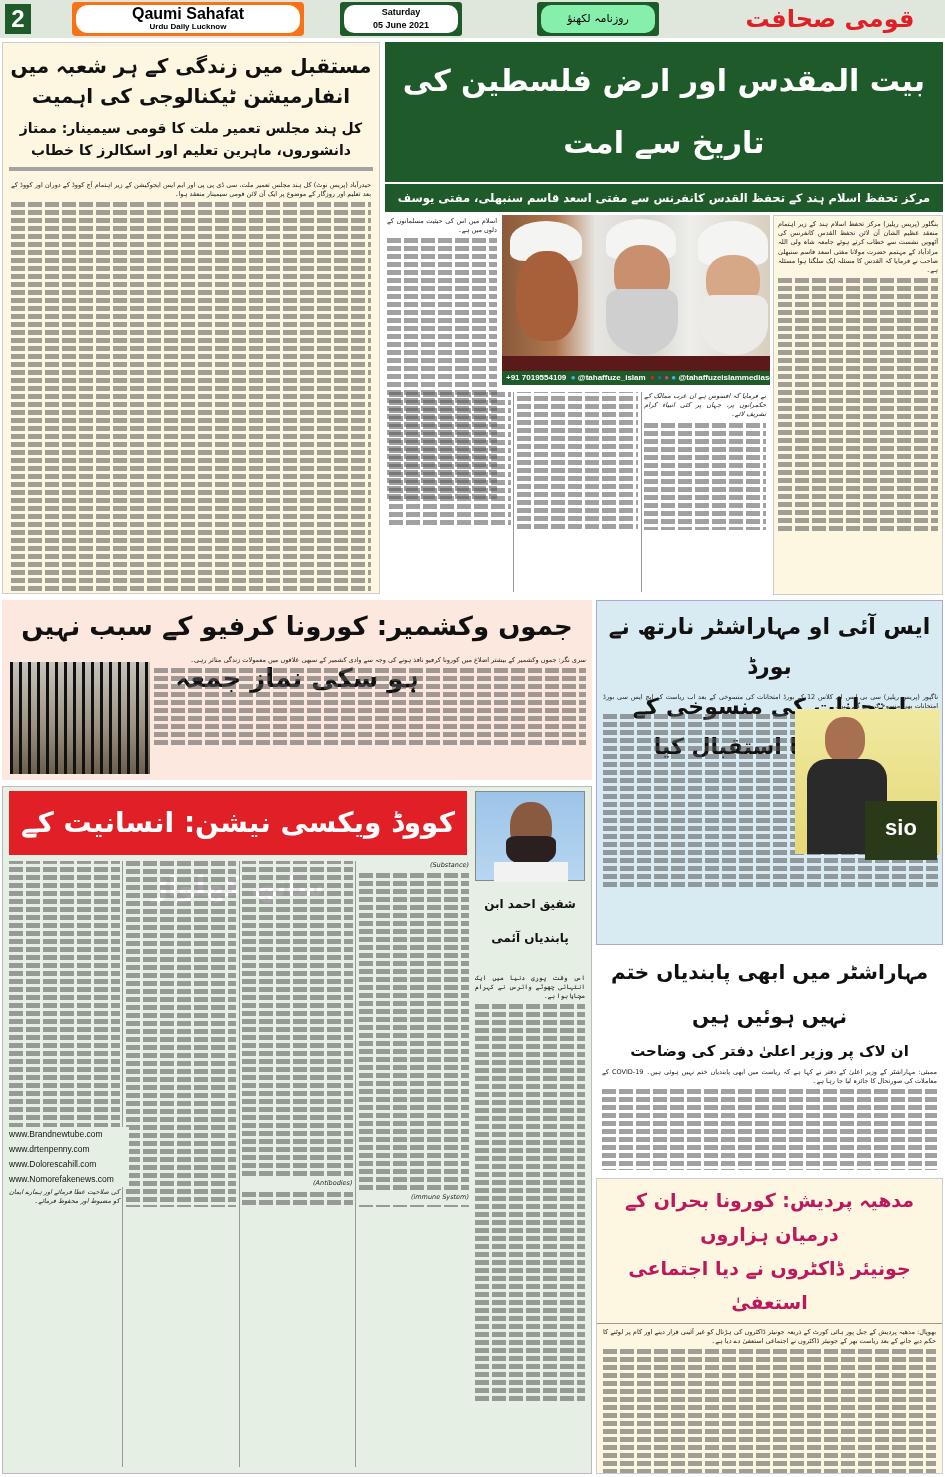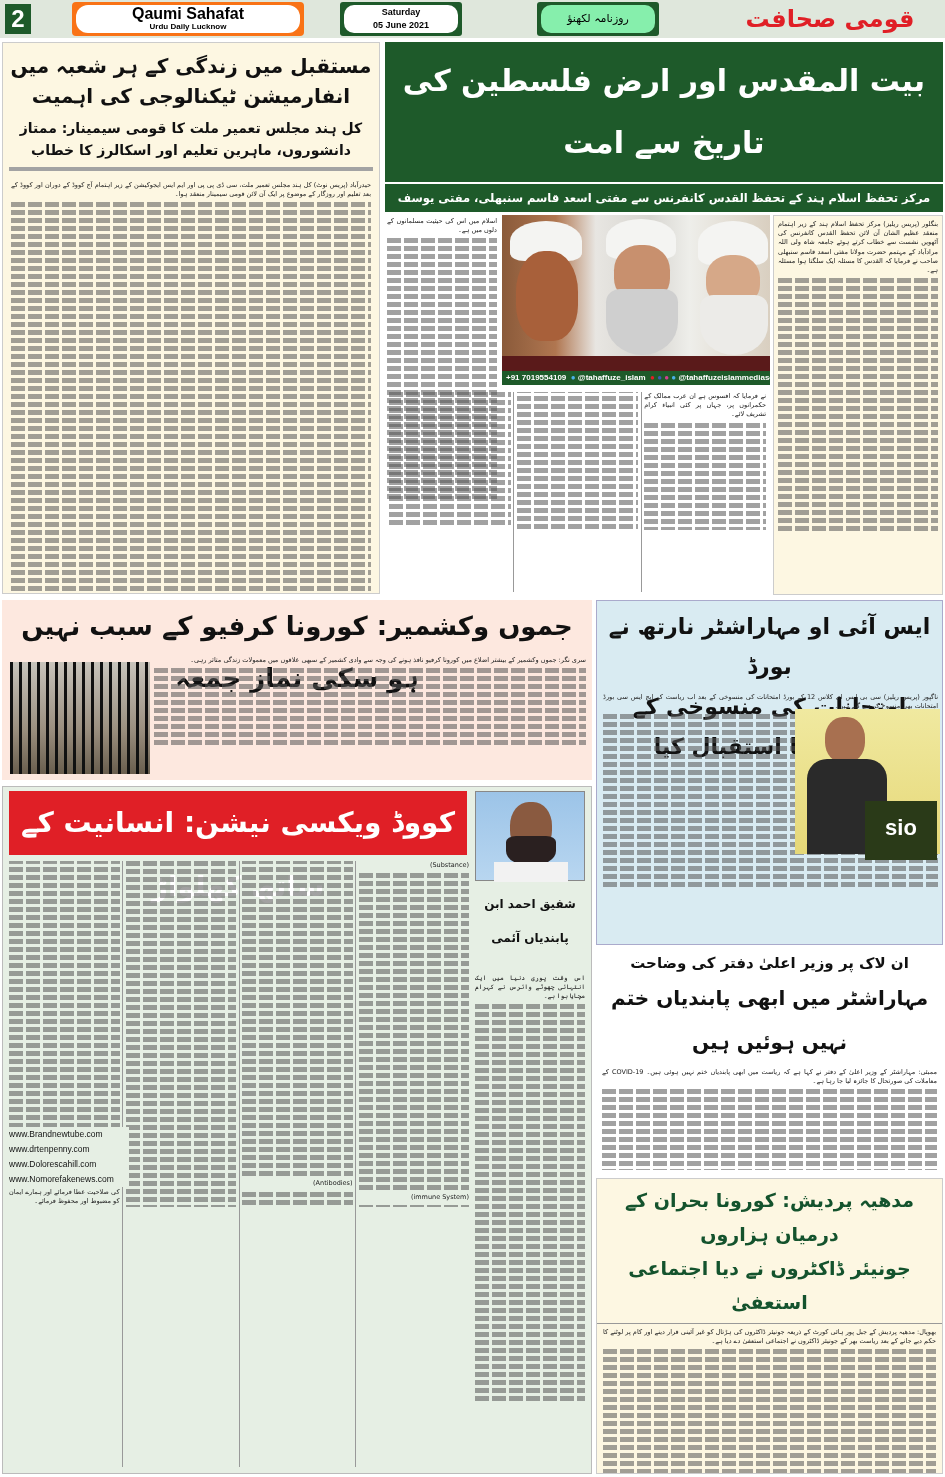--- a/index.html
+++ b/index.html
@@ -13,21 +13,21 @@
   .title-main { font: bold 16px "Liberation Sans", sans-serif; color: #000; line-height: 17px; }
   .title-sub { font: bold 8px "Liberation Sans", sans-serif; color: #000; }
   .date-box { left: 340px; top: 2px; width: 122px; height: 34px; background: #1e5a2a; border-radius: 3px; }
   .date-inner { position: absolute; left: 4px; top: 3px; right: 4px; bottom: 3px; background: #fff; border-radius: 10px; text-align: center; font: bold 9px "Liberation Sans", sans-serif; line-height: 13px; padding-top: 1px; }
   .urdu-box { left: 537px; top: 2px; width: 122px; height: 34px; background: #1e5a2a; border-radius: 3px; }
   .urdu-inner { position: absolute; left: 4px; top: 3px; right: 4px; bottom: 3px; background: #86efac; border-radius: 10px; text-align: center; font: 11px "DejaVu Sans", sans-serif; line-height: 28px; }
   .logo { left: 720px; top: 2px; width: 220px; height: 34px; text-align: center; color: #e01f26; font: bold 24px "DejaVu Sans", sans-serif; line-height: 34px; }
   
   .story { direction: rtl; overflow: hidden; }
   .body-text { font: 6.5px/9.2px "DejaVu Sans", sans-serif; color: #222; text-align: justify; direction: rtl; }
-  .cols { column-gap: 6px; column-rule: 1px solid #999; }
+  .cols { column-gap: 6px; column-rule: 1px solid #999; font-style: italic; }
   .hl { font-family: "DejaVu Sans", sans-serif; text-align: center; font-weight: bold; direction: rtl; }
   
   .s1 { left: 2px; top: 42px; width: 378px; height: 552px; background: #fdf7e2; border: 1px solid #ccc; }
   .s1 .h1 { font-size: 20px; line-height: 30px; padding: 8px 4px 2px; color: #111; }
   .s1 .h2 { font-size: 14px; line-height: 22px; padding: 0 4px 6px; color: #111; border-bottom: 4px solid #a3a3a3; margin: 4px 6px; }
   .s1 .body-text { padding: 6px 8px; height: 470px; }
   
   .s2 { left: 385px; top: 42px; width: 558px; height: 555px; background: #fff; }
   .s2-head { position: absolute; left: 0; top: 0; width: 558px; height: 140px; background: #1e5a2a; color: #fff; font-size: 30px; line-height: 62px; padding-top: 8px; }
   .s2-deck { position: absolute; left: 0; top: 142px; width: 558px; height: 28px; background: #1e5a2a; color: #fff; font-size: 11.5px; line-height: 28px; text-align: center; }
@@ -58,21 +58,21 @@
   .s5-text { position: absolute; left: 6px; top: 74px; width: 460px; height: 606px; }
   .s5-side { position: absolute; left: 472px; top: 186px; width: 110px; height: 494px; font-family: Liberation Serif, serif; }
   .links { position: absolute; left: 6px; top: 340px; width: 120px; font: 8.5px/15px "Liberation Sans", sans-serif; color: #111; direction: ltr; background: #e6efe4; }
   
   .s6 { left: 596px; top: 950px; width: 347px; height: 220px; background: #fff; }
   .s6 .h1 { font-size: 20px; line-height: 44px; color: #111; }
   .s6 .h2 { font-size: 15px; line-height: 26px; color: #111; }
   .s6 .body-text { padding: 4px 6px; height: 140px; }
   
   .s7 { left: 596px; top: 1178px; width: 347px; height: 296px; background: #fdf7e2; border: 1px solid #ccc; }
-  .s7 .hl { font-size: 19px; line-height: 34px; color: #14532d; padding-top: 4px; }
+  .s7 .hl { font-size: 19px; line-height: 34px; color: #be185d; padding-top: 4px; }
   .s7 .body-text { padding: 4px 6px; height: 210px; border-top: 1px solid #999; margin-top: 4px; }
   .bar { display: block; height: 5px; margin: 3px 0; background: repeating-linear-gradient(90deg, #555 0 14px, transparent 14px 17px); opacity: 0.55; }
 </style>
 </head>
 <body>
 
 <div class="abs masthead"></div>
 <div class="abs page-num">2</div>
 <div class="abs title-box">
   <div class="title-inner">
@@ -193,22 +193,22 @@
   </div>
   <div class="links">
     <div>www.Brandnewtube.com</div>
     <div>www.drtenpenny.com</div>
     <div>www.Dolorescahill.com</div>
     <div>www.Nomorefakenews.com</div>
   </div>
 </div>
 
 <div class="abs story s6">
+  <div class="hl h1">مہاراشٹر میں ابھی پابندیاں ختم نہیں ہوئیں ہیں</div>
   <div class="hl h2">ان لاک پر وزیر اعلیٰ دفتر کی وضاحت</div>
-  <div class="hl h1">مہاراشٹر میں ابھی پابندیاں ختم نہیں ہوئیں ہیں</div>
   <div class="body-text">
     <span>ممبئی: مہاراشٹر کے وزیر اعلیٰ کے دفتر نے کہا ہے کہ ریاست میں ابھی پابندیاں ختم نہیں ہوئی ہیں۔ COVID-19 کے معاملات کی صورتحال کا جائزہ لیا جا رہا ہے۔</span>
     <span class="bar"></span><span class="bar"></span><span class="bar"></span><span class="bar"></span><span class="bar"></span><span class="bar"></span><span class="bar"></span><span class="bar"></span><span class="bar"></span><span class="bar"></span><span class="bar"></span>
   </div>
 </div>
 
 <div class="abs story s7">
   <div class="hl">
     <div>مدھیہ پردیش: کورونا بحران کے درمیان ہزاروں</div>
     <div>جونیئر ڈاکٹروں نے دیا اجتماعی استعفیٰ</div>

